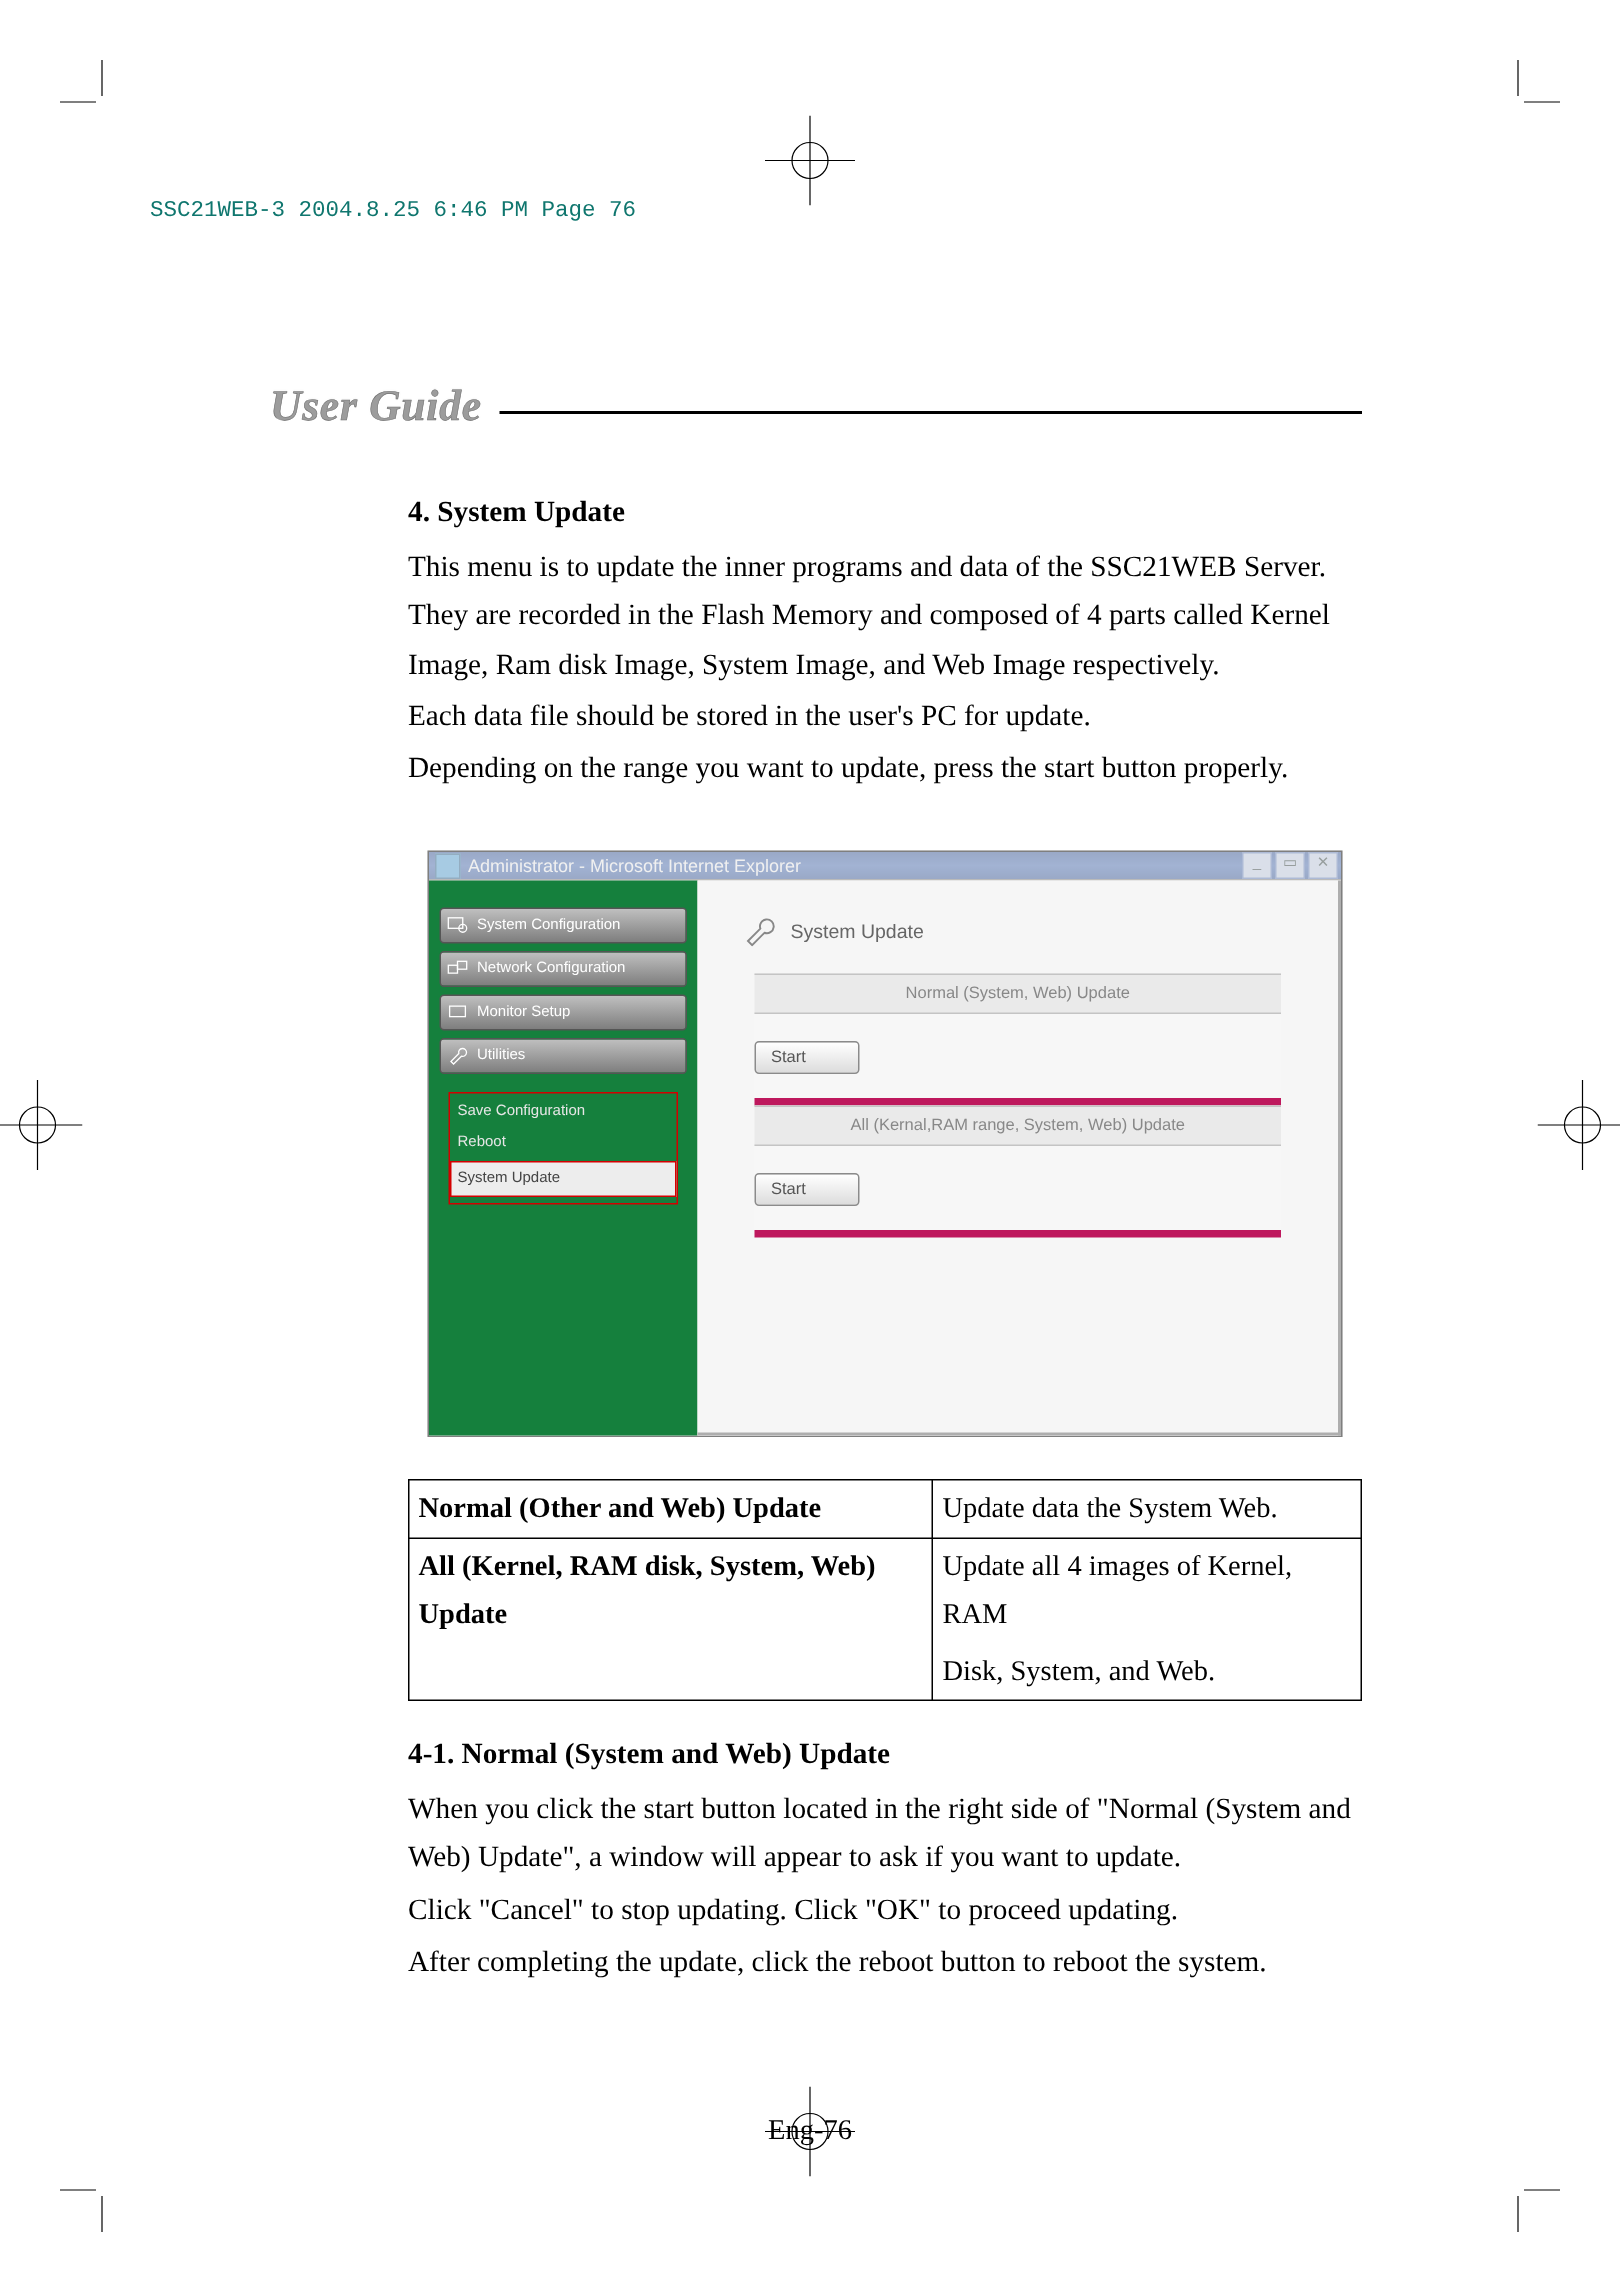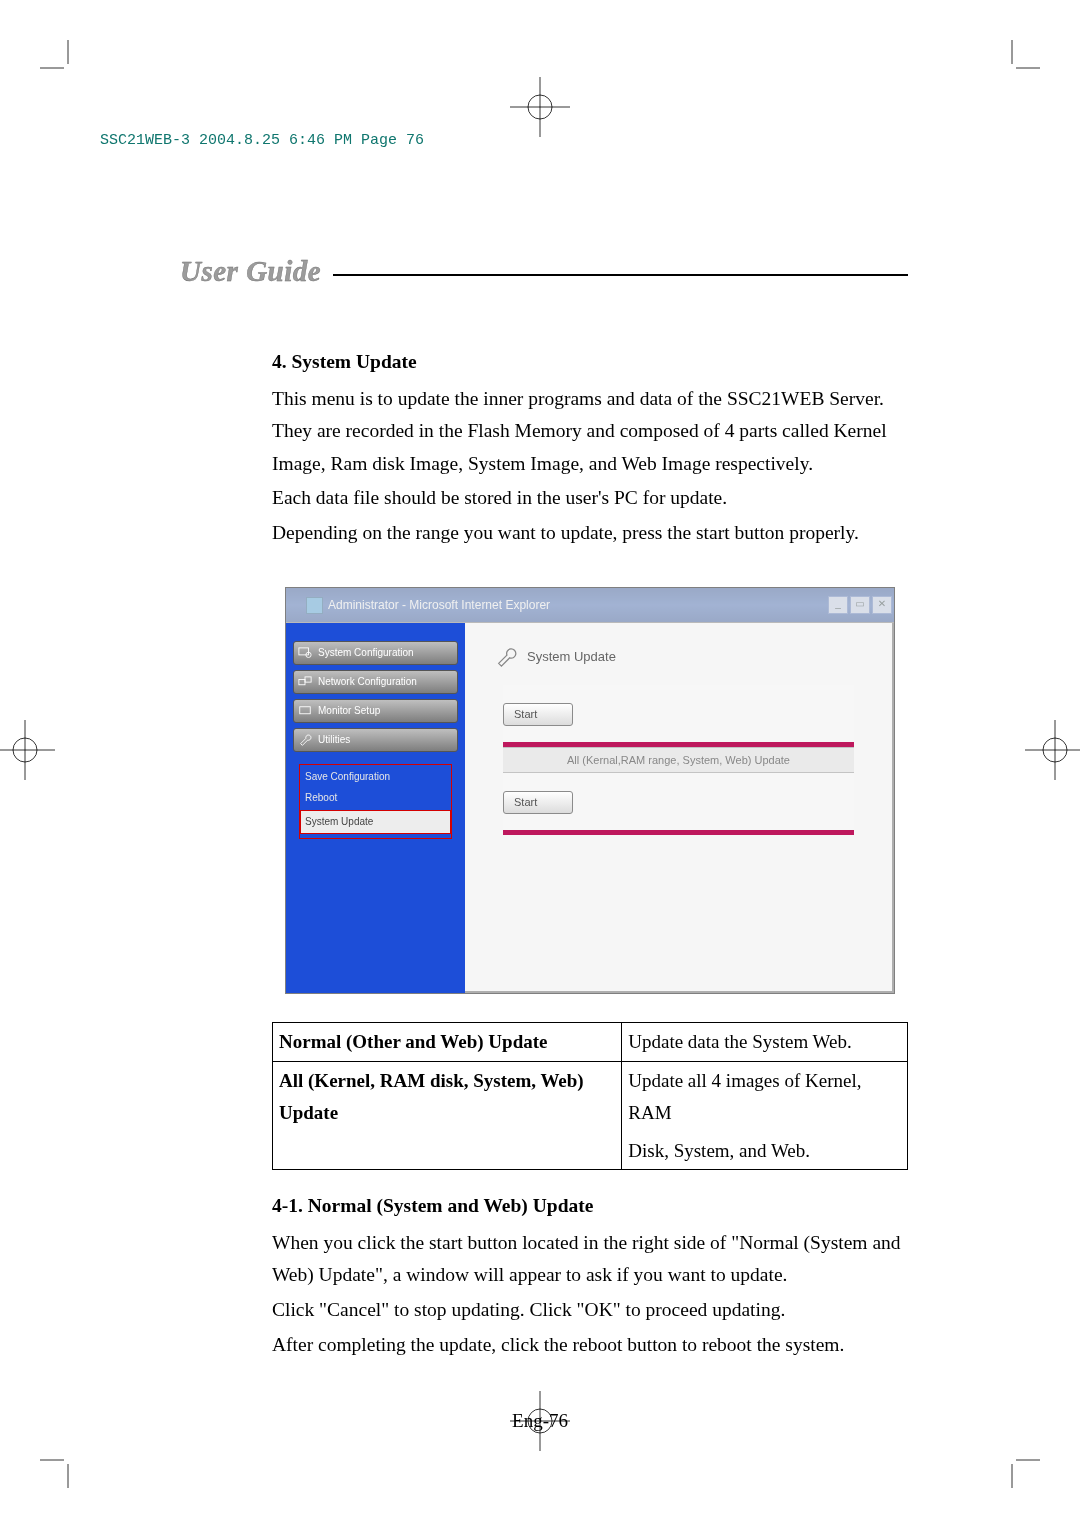--- a/index.html
+++ b/index.html
@@ -50,21 +50,21 @@
     position: absolute;
     left: 200px;
     top: 255px;
     width: 708px;
   }
 
   
   .ug-banner {
     display: flex;
     align-items: center;
-    margin-bottom: 58px;
+    margin-bottom: 38px;
     margin-left: -20px;
   }
   .ug-text {
     font-family: Georgia, "Times New Roman", serif;
     font-style: italic;
     font-weight: bold;
     font-size: 29px;
     letter-spacing: 0.5px;
     color: #9c9c9c;
     text-shadow:
@@ -103,24 +103,24 @@
     margin: 38px auto 28px auto;
     width: 608px;
     border: 1px solid #7f7f7f;
     background: #e6e6e6;
     font-family: Tahoma, Verdana, Arial, sans-serif;
     color: #fff;
   }
   .ie-titlebar {
     display: flex;
     align-items: center;
-    height: 34px;
+    height: 18px;
     background: linear-gradient(#2a4f9a, #3e68b8 50%, #2a4f9a);
     font-size: 12px;
-    padding-left: 20px;
+    padding-left: 4px;
     opacity: 0.4;
   }
   .ie-title-icon {
     width: 15px; height: 15px;
     margin-right: 5px;
     background: #4aa3df;
     border: 1px solid #1b5a8c;
   }
   .ie-title-text { flex: 1; }
   .ie-title-btns { display: flex; gap: 2px; padding-right: 2px; }
@@ -134,21 +134,21 @@
     text-align: center;
   }
   .ie-body {
     display: flex;
     height: 370px;
     background: #f4f4f4;
     border-top: 1px solid #bababa;
   }
   .ie-sidebar {
     width: 165px;
-    background: #1d4ed8;
+    background: #15803d;
     padding: 18px 7px 7px 7px;
     display: flex;
     flex-direction: column;
     gap: 5px;
   }
   .ie-nav {
     display: flex;
     align-items: center;
     height: 22px;
     background: linear-gradient(#bfbfbf,#7e7e7e);
@@ -383,20 +383,21 @@
             <div class="ie-main-header">
               <span class="wrench-ic">
                 <svg viewBox="0 0 24 24">
                     <path d="M4 20 L13 11 A5 5 0 1 1 16 14 L7 23 Z" fill="none" stroke="#888" stroke-width="1.4"></path>
                   </svg>
               </span>
               <span>System Update</span>
             </div>
 
             <div class="ie-panel">
+              <div class="ie-panel-title">Normal (System, Web) Update</div>
               <div class="ie-panel-body">
                 <span class="ie-start-btn">Start</span>
               </div>
               <div class="ie-panel-title">All (Kernal,RAM range, System, Web) Update</div>
               <div class="ie-panel-body">
                 <span class="ie-start-btn">Start</span>
               </div>
             </div>
           </div>
         </div>

